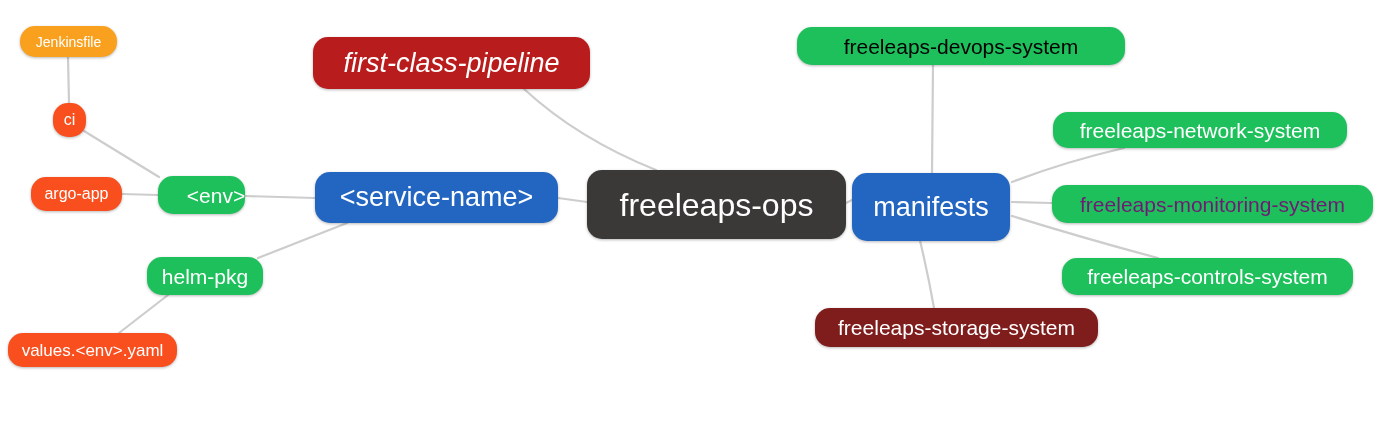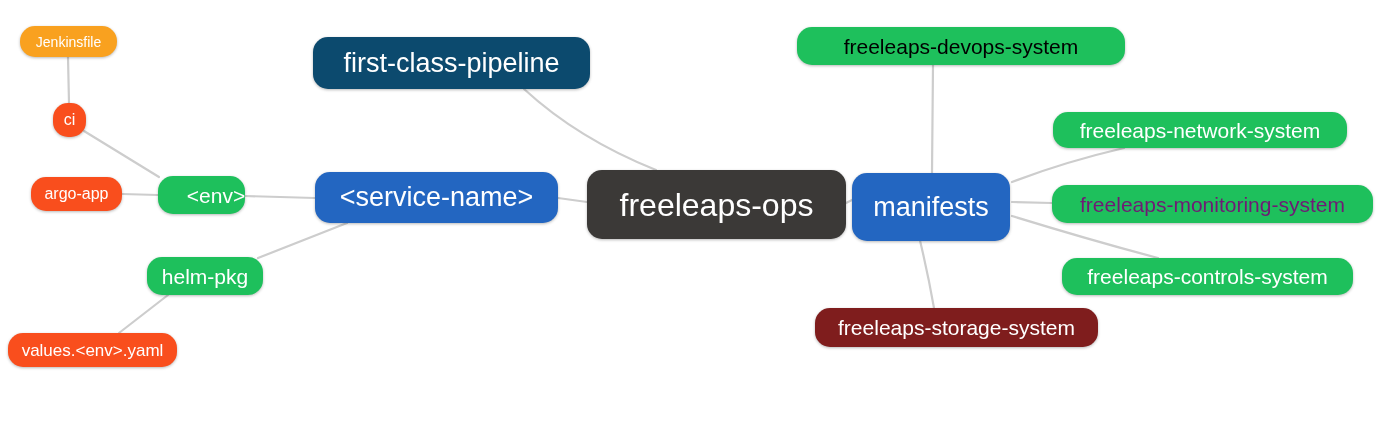--- a/index.html
+++ b/index.html
@@ -42,21 +42,21 @@
       <path stroke="#cdcdcd" d="M933,65 L932,173"></path>
       <path stroke="#cdcdcd" d="M1012,182 Q1064,162 1124,148"></path>
       <path stroke="#cdcdcd" d="M1012,202 L1052,203"></path>
       <path stroke="#cdcdcd" d="M1012,216 Q1090,240 1158,258"></path>
       <path stroke="#cdcdcd" d="M916,224 Q927,268 934,308"></path>
     </svg>
 
 <div class="node" style="left: 587px; top: 170px; width: 259px; height: 69px; background: rgb(59, 57, 55); font-size: 32px; color: rgb(255, 255, 255);">
       <span>freeleaps-ops</span>
     </div>
-    <div class="node" style="left: 313px; top: 37px; width: 277px; height: 52px; background: #0c4a6e; font-size: 27px; color: rgb(255, 255, 255);">
+    <div class="node" style="left: 313px; top: 37px; width: 277px; height: 52px; background: #b91c1c; font-size: 27px; color: rgb(255, 255, 255); font-style: italic;">
       <span>first-class-pipeline</span>
     </div>
     <div class="node" style="left: 315px; top: 172px; width: 243px; height: 51px; background: rgb(35, 102, 193); font-size: 27px; color: rgb(255, 255, 255);">
       <span>&lt;service-name&gt;</span>
     </div>
     <div class="node" style="left: 852px; top: 173px; width: 158px; height: 68px; background: rgb(35, 102, 193); font-size: 27px; color: rgb(255, 255, 255);">
       <span>manifests</span>
     </div>
     <div class="node" style="left: 158px; top: 176px; width: 87px; height: 38px; background: rgb(30, 192, 92); font-size: 21px; color: rgb(255, 255, 255); padding-left: 29px;">
       <span>&lt;env&gt;</span>

